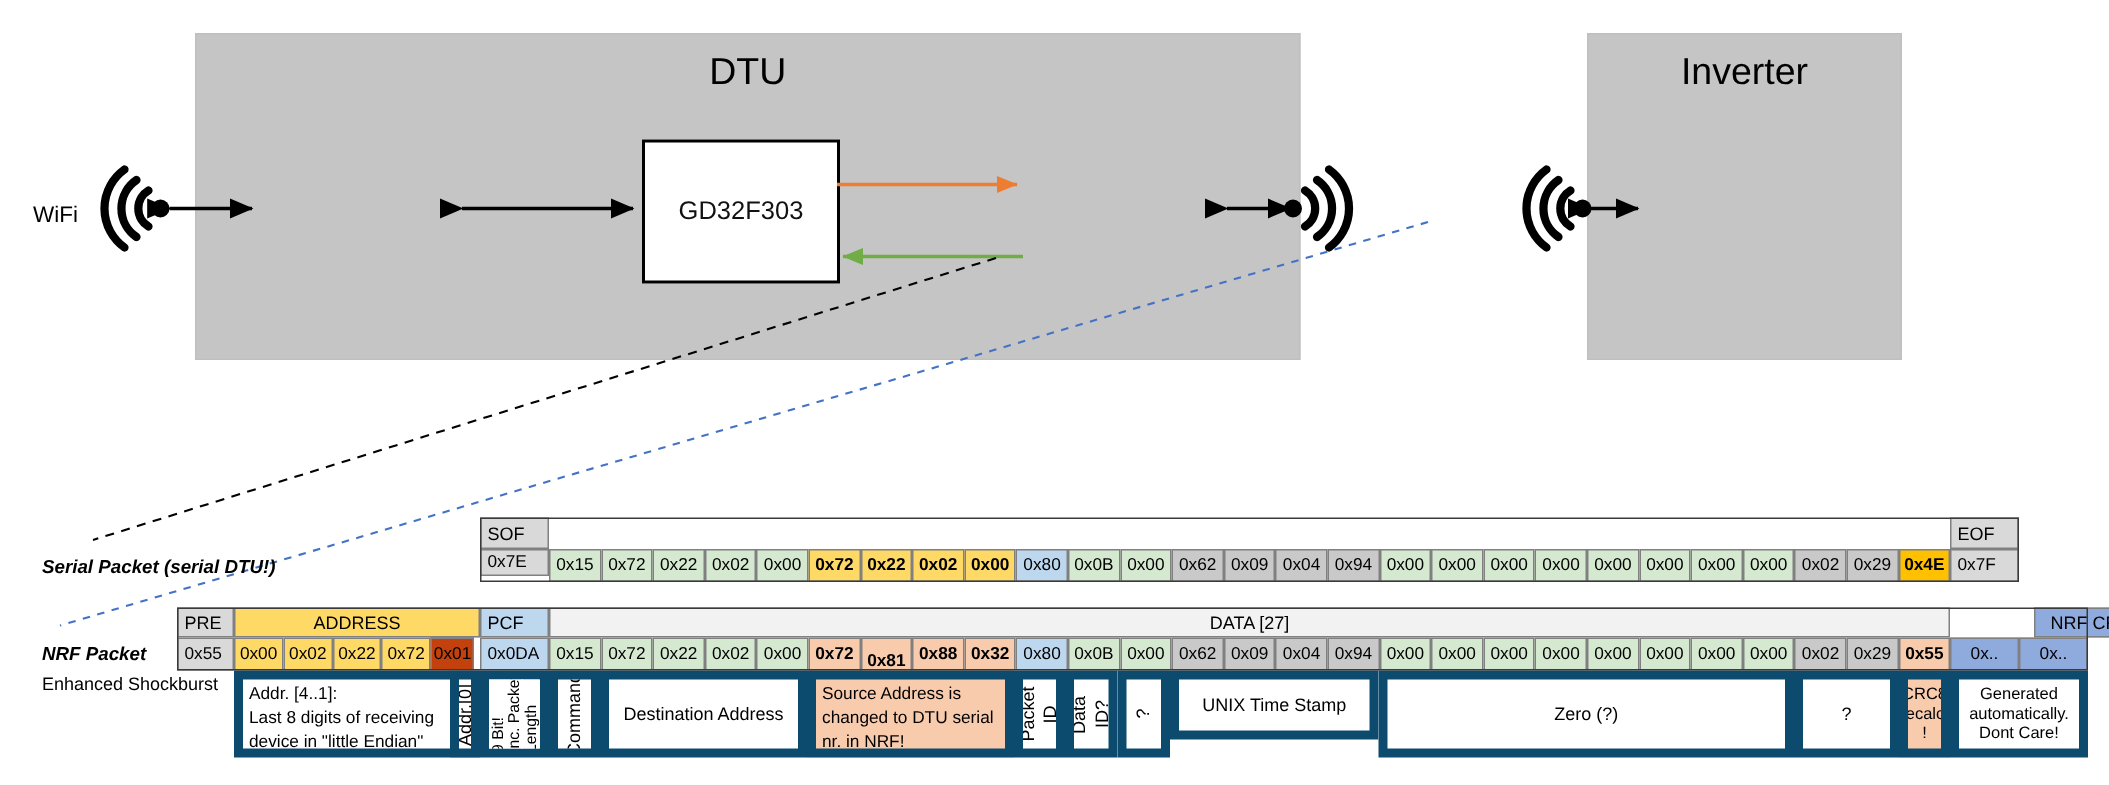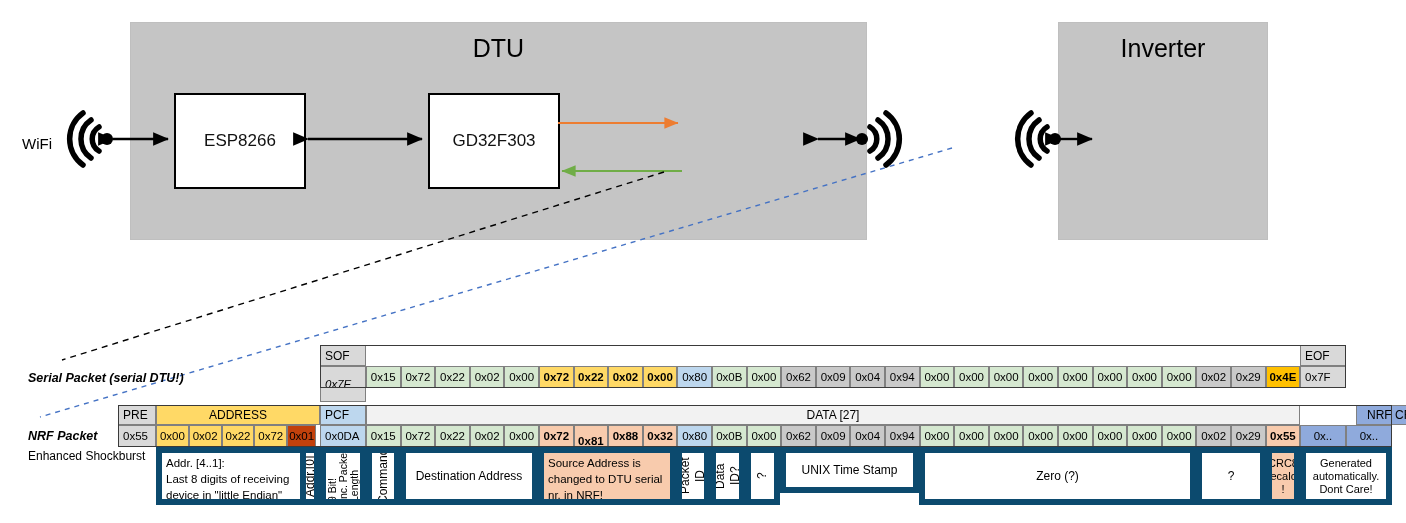--- a/index.html
+++ b/index.html
@@ -112,21 +112,20 @@
 <div class="stage">
 
   <div class="enclosure" style="left:130px;top:22px;width:735px;height:216px;">
     <div class="enclosure-title">DTU</div>
   </div>
 
   <div class="enclosure" style="left:1058px;top:22px;width:208px;height:216px;">
     <div class="enclosure-title">Inverter</div>
   </div>
 
-  <div class="chipbox" style="left:174px;top:93px;width:128px;height:92px;">ESP8266</div>
 
   <div class="chipbox" style="left:428px;top:93px;width:128px;height:92px;">GD32F303</div>
 
 
 
   <div class="lbl-wifi" style="left:22px;top:135px;">WiFi</div>
 
   <svg class="overlay" viewBox="0 0 1406 523">
     <defs>
       <marker id="ah-black" markerWidth="7" markerHeight="7" refX="6.2" refY="3.2" orient="auto">
@@ -181,21 +180,21 @@
     <line x1="952" y1="148" x2="40" y2="417" stroke="#4472c4" stroke-width="1.4" stroke-dasharray="5,5"></line>
   </svg>
 
   <div class="rowlabel" style="left:28px;top:371px;">Serial Packet (serial DTU!)</div>
 
   <div class="rowlabel" style="left:28px;top:429px;">NRF Packet</div>
 
   <div class="rowlabel plain" style="left:28px;top:449px;">Enhanced Shockburst</div>
 
   <div class="cell hdr left" style="left:320px;top:345px;width:46px;height:21px;background:#d9d9d9;">SOF</div>
-  <div class="cell left" style="left:320px;top:366px;width:46px;height:36px;background:#d9d9d9;font-style:italic;">0x7E</div>
+  <div class="cell left" style="left:320px;top:366px;width:46px;height:18px;background:#d9d9d9;">0x7E</div>
 
   <div id="serial-cells">
       <div class="cell" style="left: 366px; top: 366px; width: 34.6px; height: 22px; background: rgb(213, 232, 208);">0x15</div>
       <div class="cell" style="left: 400.6px; top: 366px; width: 34.6px; height: 22px; background: rgb(213, 232, 208);">0x72</div>
       <div class="cell" style="left: 435.2px; top: 366px; width: 34.6px; height: 22px; background: rgb(213, 232, 208);">0x22</div>
       <div class="cell" style="left: 469.8px; top: 366px; width: 34.6px; height: 22px; background: rgb(213, 232, 208);">0x02</div>
       <div class="cell" style="left: 504.4px; top: 366px; width: 34.6px; height: 22px; background: rgb(213, 232, 208);">0x00</div>
       <div class="cell bold" style="left: 539px; top: 366px; width: 34.6px; height: 22px; background: rgb(255, 217, 102);">0x72</div>
       <div class="cell bold" style="left: 573.6px; top: 366px; width: 34.6px; height: 22px; background: rgb(255, 217, 102);">0x22</div>
       <div class="cell bold" style="left: 608.2px; top: 366px; width: 34.6px; height: 22px; background: rgb(255, 217, 102);">0x02</div>

